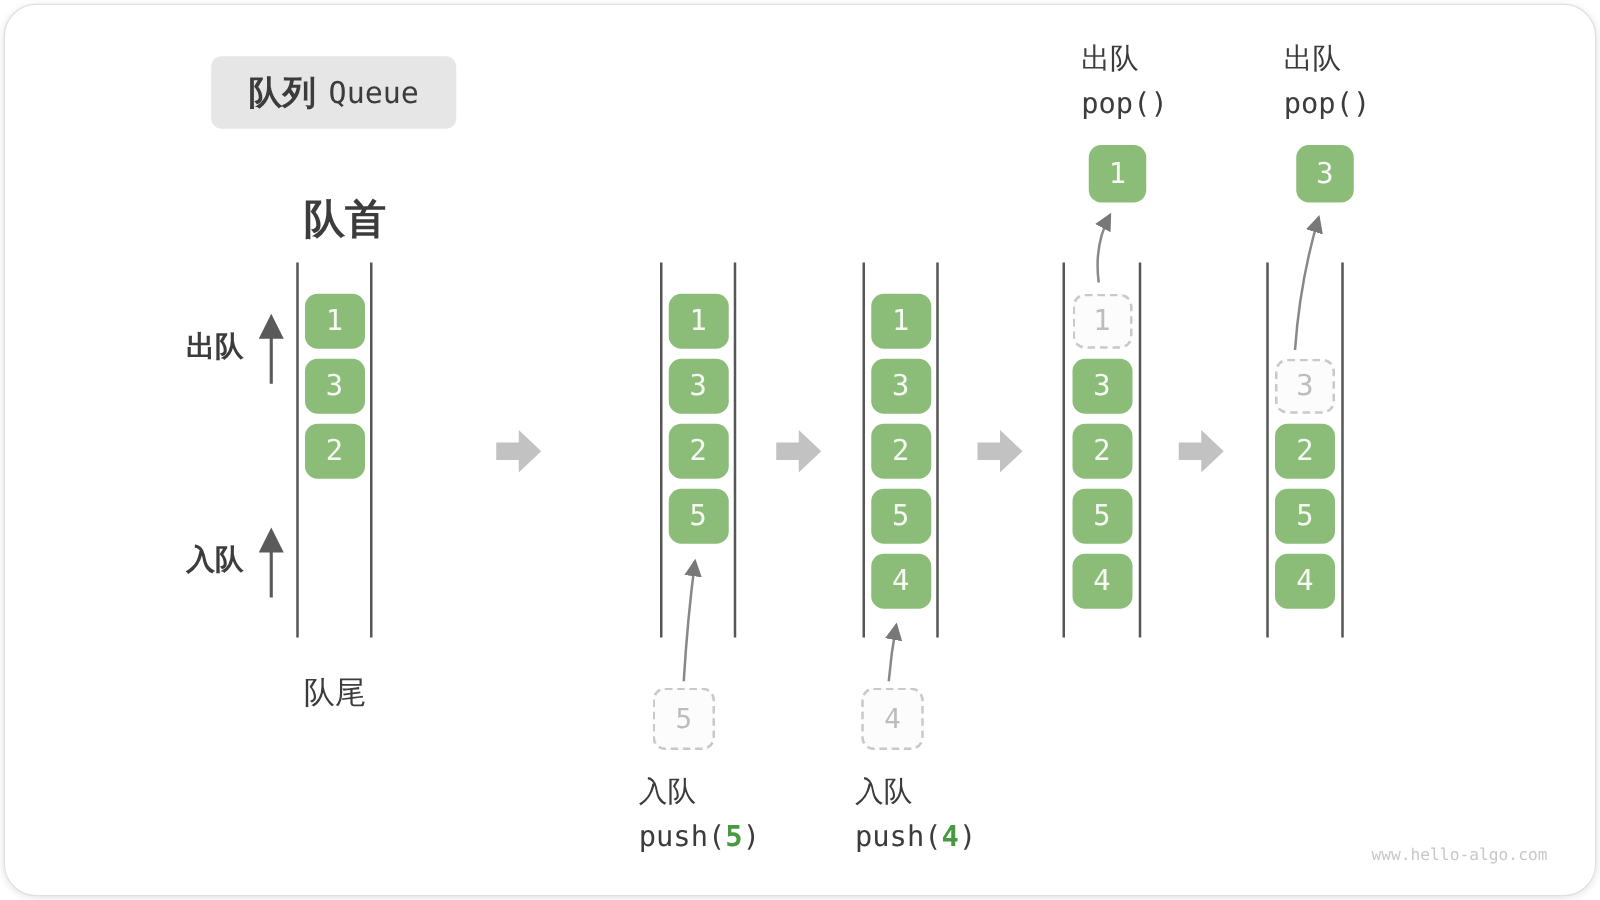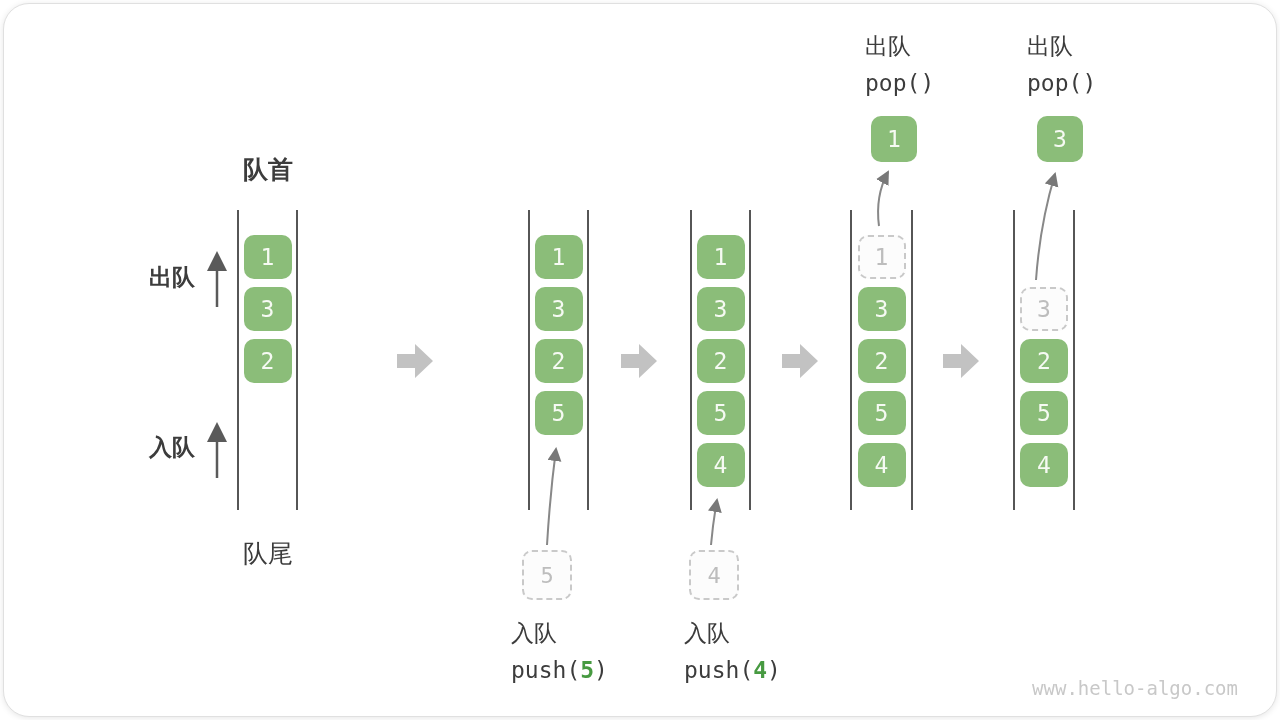--- a/index.html
+++ b/index.html
@@ -14,21 +14,21 @@
 
   .title-box {
     position:absolute; left:169px; top:45px; width:196px; height:58px;
     background:var(--title-bg,#e6e6e6); border-radius:8px;
     display:flex; align-items:center; justify-content:center; gap:10px;
   }
   .title-zh { font-size:27px; font-weight:bold; color:var(--label-text,#3c3c3c); }
   .title-en { font-family:"DejaVu Sans Mono", monospace; font-size:24px; color:var(--label-text,#3c3c3c); }
 
   .zh-label { position:absolute; color:var(--label-text,#3c3c3c); white-space:nowrap; }
-  .lbl-front  { left:243px; top:153px; font-size:25px; font-weight:bold; }
+  .lbl-front  { left:243px; top:153px; font-size:33px; font-weight:bold; }
   .lbl-rear   { left:243px; top:537px; font-size:25px; font-weight:normal; }
   .lbl-deq    { left:149px; top:262px; font-size:23px; font-weight:bold; }
   .lbl-enq    { left:149px; top:432px; font-size:23px; font-weight:bold; }
 
   .queue {
     position:absolute; top:210px; height:300px; width:61px;
     border-left:2px solid var(--line,#565656); border-right:2px solid var(--line,#565656);
   }
   .q1 { left:237px; } .q2 { left:528px; } .q3 { left:690px; }
   .q4 { left:850px; width:63px; } .q5 { left:1013px; width:62px; }
@@ -69,30 +69,34 @@
   .op .op-arg   { color:var(--accent-green,#479a41); font-weight:bold; }
   .op-push5 { left:511px; top:618px; }
   .op-push4 { left:684px; top:618px; }
   .op-pop4  { left:865px; top:31px; }
   .op-pop5  { left:1027px; top:31px; }
 
   .overlay { position:absolute; left:0; top:0; pointer-events:none; }
 
   .watermark {
     position:absolute; right:42px; top:677px;
-    font-family:"DejaVu Sans Mono", monospace; font-size:19px;
+    font-family:"DejaVu Sans Mono", monospace; font-size:13px;
     color:var(--watermark,#c8c8c8);
   }
 </style>
 </head>
 <body>
 
 <div id="stage">
   <div class="canvas"></div>
 
+  <div class="title-box">
+    <span class="title-zh">队列</span>
+    <span class="title-en">Queue</span>
+  </div>
 
   <div class="zh-label lbl-front">队首</div>
   <div class="zh-label lbl-rear">队尾</div>
   <div class="zh-label lbl-deq">出队</div>
   <div class="zh-label lbl-enq">入队</div>
 
   <div class="queue q1">
       <div class="cell solid" style="top: 25px;">1</div>
       <div class="cell solid" style="top: 77px;">3</div>
       <div class="cell solid" style="top: 129px;">2</div>

